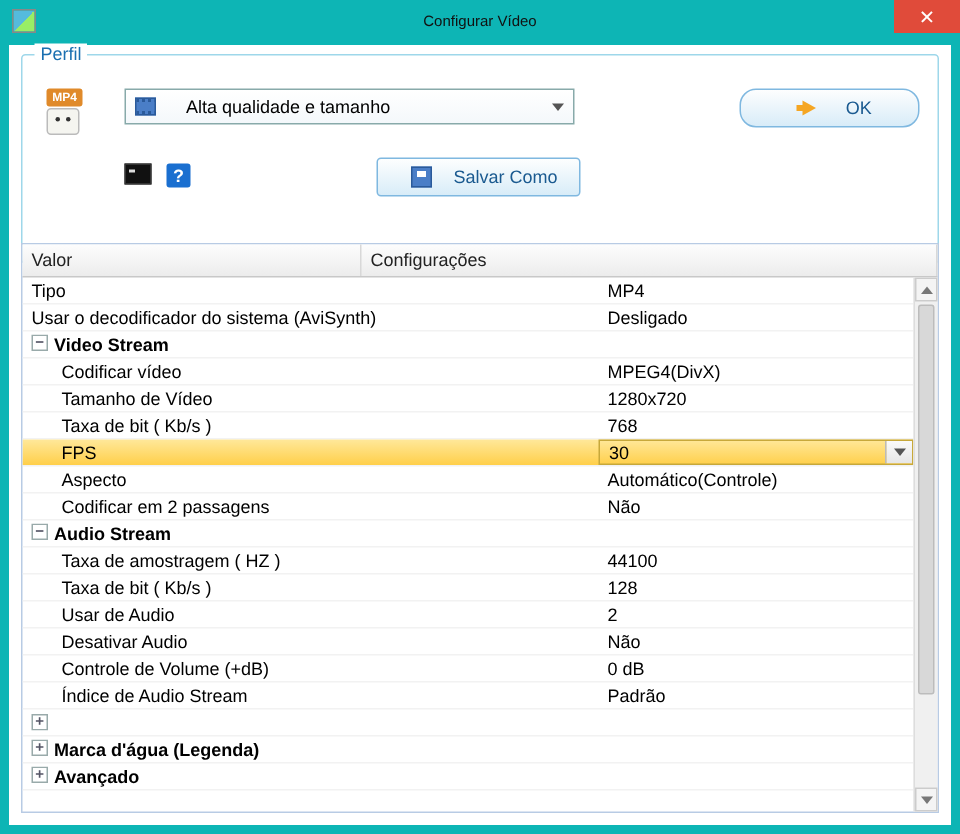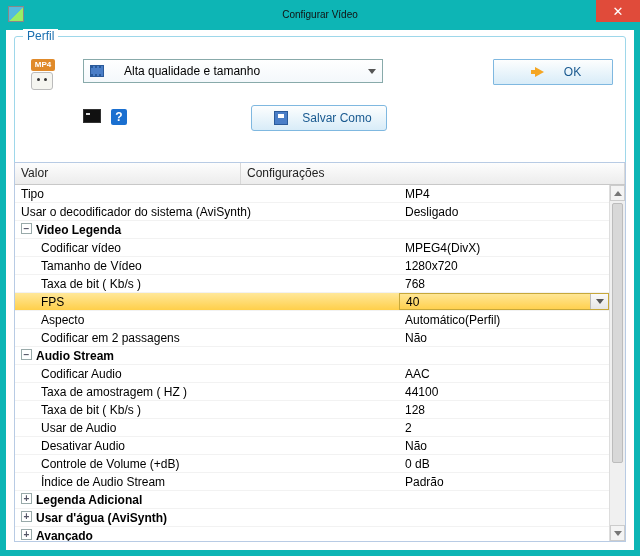--- a/index.html
+++ b/index.html
@@ -126,21 +126,21 @@
     border-left:4px solid transparent;
     border-right:4px solid transparent;
     border-top:5px solid #555;
   }
   .ok-btn {
     position: absolute;
     right: 12px; top: 22px;
     width: 120px; height: 26px;
     background: linear-gradient(#fdfefe,#d8ecf8);
     border: 1px solid #7fb8e0;
-    border-radius: 1px;
+    border-radius: 11px;
     display: flex;
     align-items: center;
     justify-content: center;
     gap: 20px;
     cursor: pointer;
     color: #1a5a90;
   }
   .arrow-icon {
     width: 0; height: 0;
     border-top: 5px solid transparent;
@@ -279,21 +279,21 @@
             <div class="c1">
               <span>Usar o decodificador do sistema (AviSynth)</span>
             </div>
             <div class="c2">
               <span>Desligado</span>
             </div>
           </div>
           <div class="row bold">
             <div class="c1">
               <span class="treebtn">−</span>
-              <span>Video Legenda</span>
+              <span>Video Stream</span>
             </div>
             <div class="c2"></div>
           </div>
           <div class="row">
             <div class="c1 indent1">
               <span>Codificar vídeo</span>
             </div>
             <div class="c2">
               <span>MPEG4(DivX)</span>
             </div>
@@ -312,59 +312,51 @@
             </div>
             <div class="c2">
               <span>768</span>
             </div>
           </div>
           <div class="row sel">
             <div class="c1 indent1">
               <span>FPS</span>
             </div>
             <div class="c2">
-              <span>40</span>
+              <span>30</span>
               <span class="dd-btn">
                 <span class="tri"></span>
               </span>
             </div>
           </div>
           <div class="row">
             <div class="c1 indent1">
               <span>Aspecto</span>
             </div>
             <div class="c2">
-              <span>Automático(Perfil)</span>
+              <span>Automático(Controle)</span>
             </div>
           </div>
           <div class="row">
             <div class="c1 indent1">
               <span>Codificar em 2 passagens</span>
             </div>
             <div class="c2">
               <span>Não</span>
             </div>
           </div>
           <div class="row bold">
             <div class="c1">
               <span class="treebtn">−</span>
               <span>Audio Stream</span>
             </div>
             <div class="c2"></div>
           </div>
           <div class="row">
             <div class="c1 indent1">
-              <span>Codificar Audio</span>
-            </div>
-            <div class="c2">
-              <span>AAC</span>
-            </div>
-          </div>
-          <div class="row">
-            <div class="c1 indent1">
               <span>Taxa de amostragem ( HZ )</span>
             </div>
             <div class="c2">
               <span>44100</span>
             </div>
           </div>
           <div class="row">
             <div class="c1 indent1">
               <span>Taxa de bit ( Kb/s )</span>
             </div>
@@ -400,28 +392,27 @@
             <div class="c1 indent1">
               <span>Índice de Audio Stream</span>
             </div>
             <div class="c2">
               <span>Padrão</span>
             </div>
           </div>
           <div class="row bold">
             <div class="c1">
               <span class="treebtn">+</span>
-              <span>Legenda Adicional</span>
             </div>
             <div class="c2"></div>
           </div>
           <div class="row bold">
             <div class="c1">
               <span class="treebtn">+</span>
-              <span>Usar d'água (AviSynth)</span>
+              <span>Marca d'água (Legenda)</span>
             </div>
             <div class="c2"></div>
           </div>
           <div class="row bold">
             <div class="c1">
               <span class="treebtn">+</span>
               <span>Avançado</span>
             </div>
             <div class="c2"></div>
           </div>

